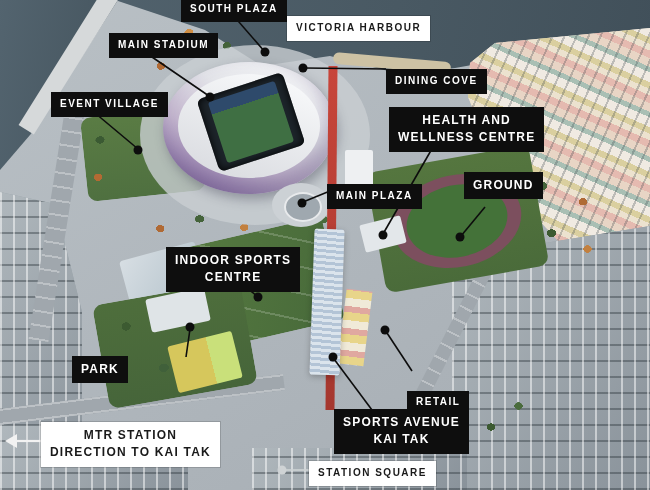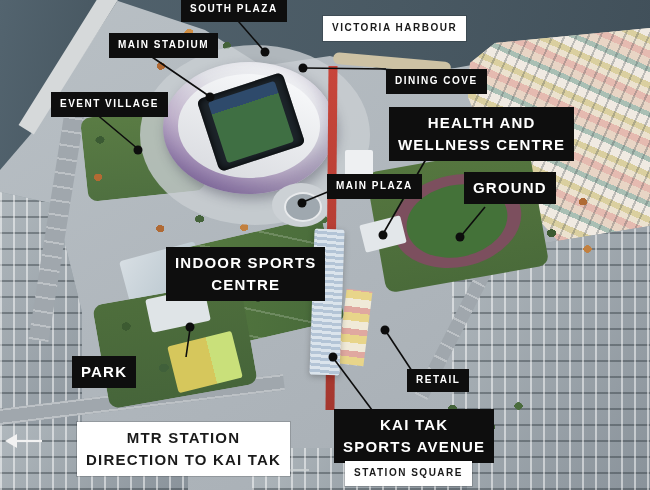--- a/index.html
+++ b/index.html
@@ -43,22 +43,22 @@
   .stadium-opening{background:#1d242a;border-radius:6px;box-shadow:inset 0 0 8px #000;}
   .stadium-pitch{position:absolute;left:10px;right:10px;top:6px;bottom:6px;border-radius:3px;
     background:linear-gradient(180deg,#2e4a6b 0 20%,#3f6f43 20% 100%);}
   
   .label{
     position:absolute;display:block;box-sizing:border-box;
     font-size:10px;font-weight:700;letter-spacing:1.5px;line-height:1.45;
     text-align:center;white-space:nowrap;z-index:30;
   }
   .label.dark{background:#0e0e0e;color:#ffffff;padding:5px 9px;}
-  .label.light{background:#ffffff;color:#1a1a1a;padding:5px 9px;box-shadow:0 0 0 1px rgba(0,0,0,.15);margin-left:36px;}
-  .label.small{font-size:15px;letter-spacing:1.2px;}
+  .label.light{background:#ffffff;color:#1a1a1a;padding:5px 9px;box-shadow:0 0 0 1px rgba(0,0,0,.15);}
+  .label.small{font-size:12px;letter-spacing:1.2px;}
   svg.overlay{position:absolute;left:0;top:0;z-index:20;}
 </style>
 </head>
 <body>
 
 <div class="scene">
 
   <div class="abs water" style="left:0;top:0;width:650px;height:80px;
               clip-path:polygon(115px 0,650px 0,650px 44px,545px 52px,455px 68px,400px 74px,330px 56px,262px 66px,205px 30px);"></div>
   <div class="abs water" style="left:0;top:0;width:130px;height:175px;
@@ -192,41 +192,41 @@
 
   <div class="label dark" style="left:386px;top:69px;">DINING COVE</div>
 
   <div class="label dark" style="left:51px;top:92px;">EVENT VILLAGE</div>
 
   <div class="label dark small" style="left:389px;top:107px;">
     <div>HEALTH AND</div>
     <div>WELLNESS CENTRE</div>
   </div>
 
-  <div class="label dark" style="left:327px;top:174px;">MAIN PLAZA</div>
+  <div class="label dark" style="left:327px;top:184px;">MAIN PLAZA</div>
 
   <div class="label dark small" style="left:464px;top:172px;">
     <div>GROUND</div>
   </div>
 
   <div class="label dark small" style="left:166px;top:247px;">
     <div>INDOOR SPORTS</div>
     <div>CENTRE</div>
   </div>
 
 
   <div class="label dark small" style="left:72px;top:356px;">
     <div>PARK</div>
   </div>
 
-  <div class="label dark" style="left:407px;top:369px;padding:4px 9px;">RETAIL</div>
+  <div class="label dark" style="left:407px;top:391px;padding:4px 9px;">RETAIL</div>
 
   <div class="label dark small" style="left:334px;top:409px;">
+    <div>SPORTS AVENUE</div>
     <div>KAI TAK</div>
-    <div>SPORTS AVENUE</div>
   </div>
 
   <div class="label light small" style="left:41px;top:422px;">
     <div>MTR STATION</div>
     <div>DIRECTION TO KAI TAK</div>
   </div>
 
   <div class="label light" style="left:309px;top:461px;">STATION SQUARE</div>
 
 </div>

